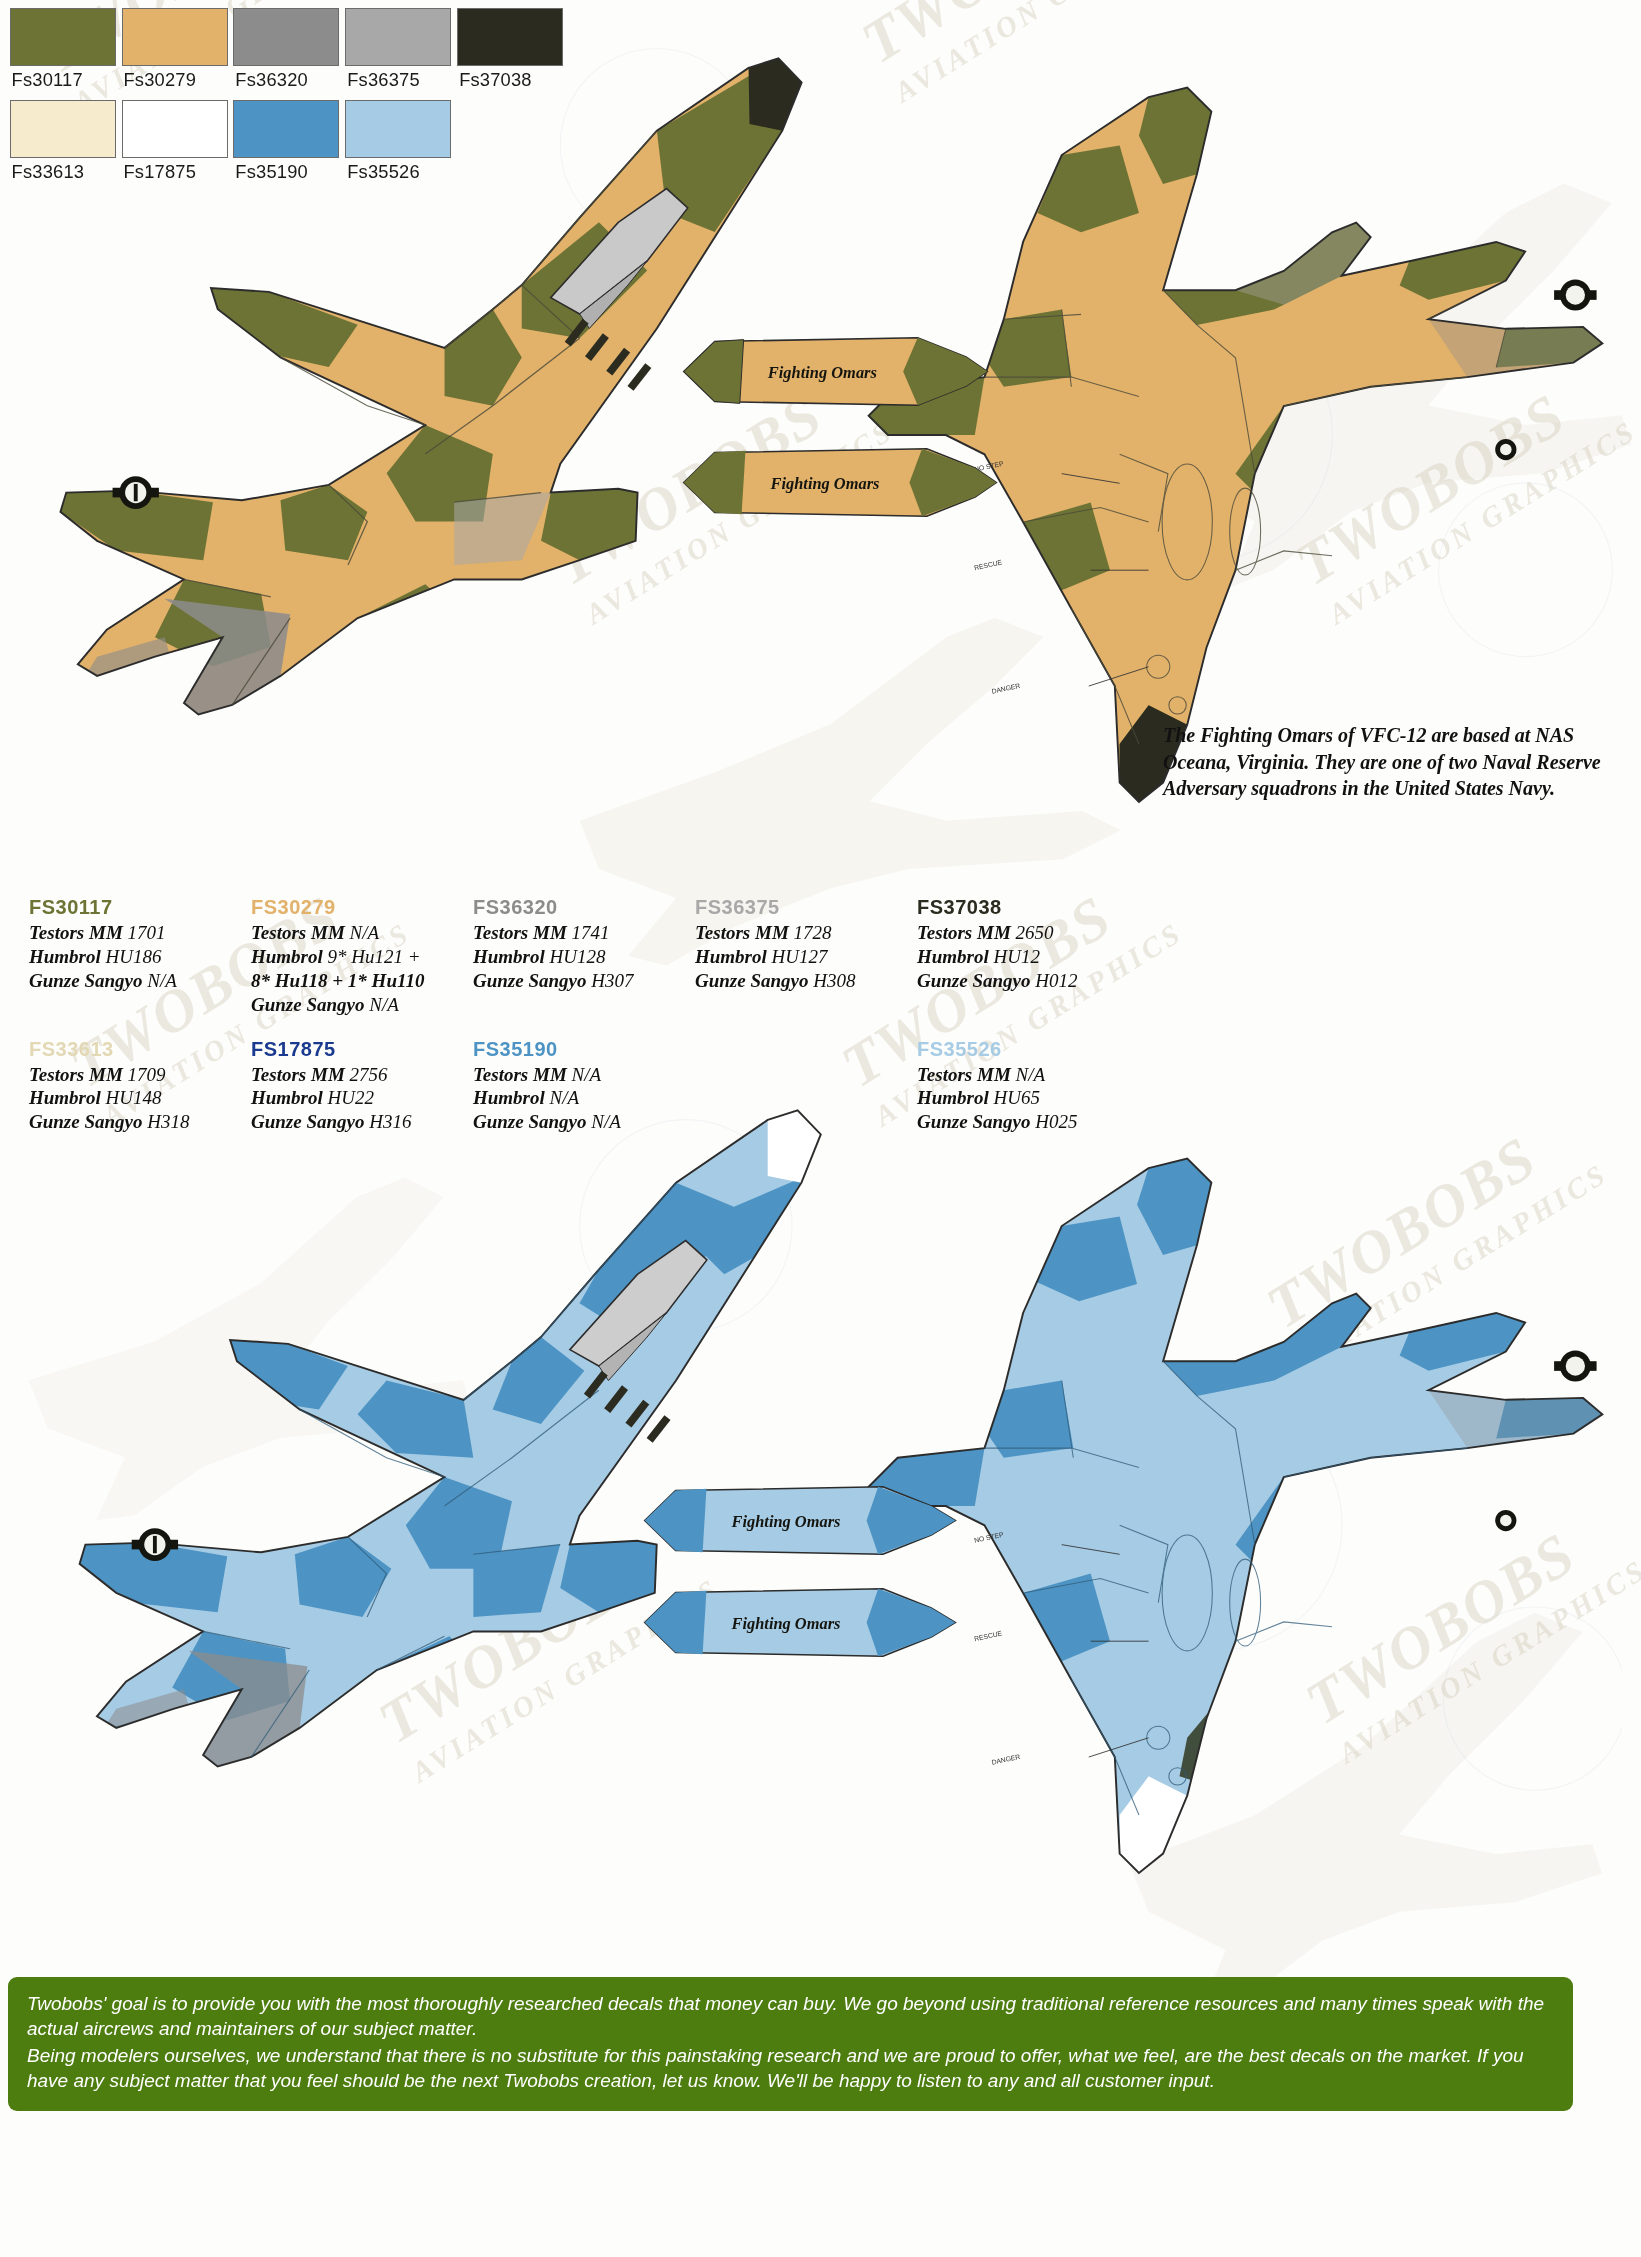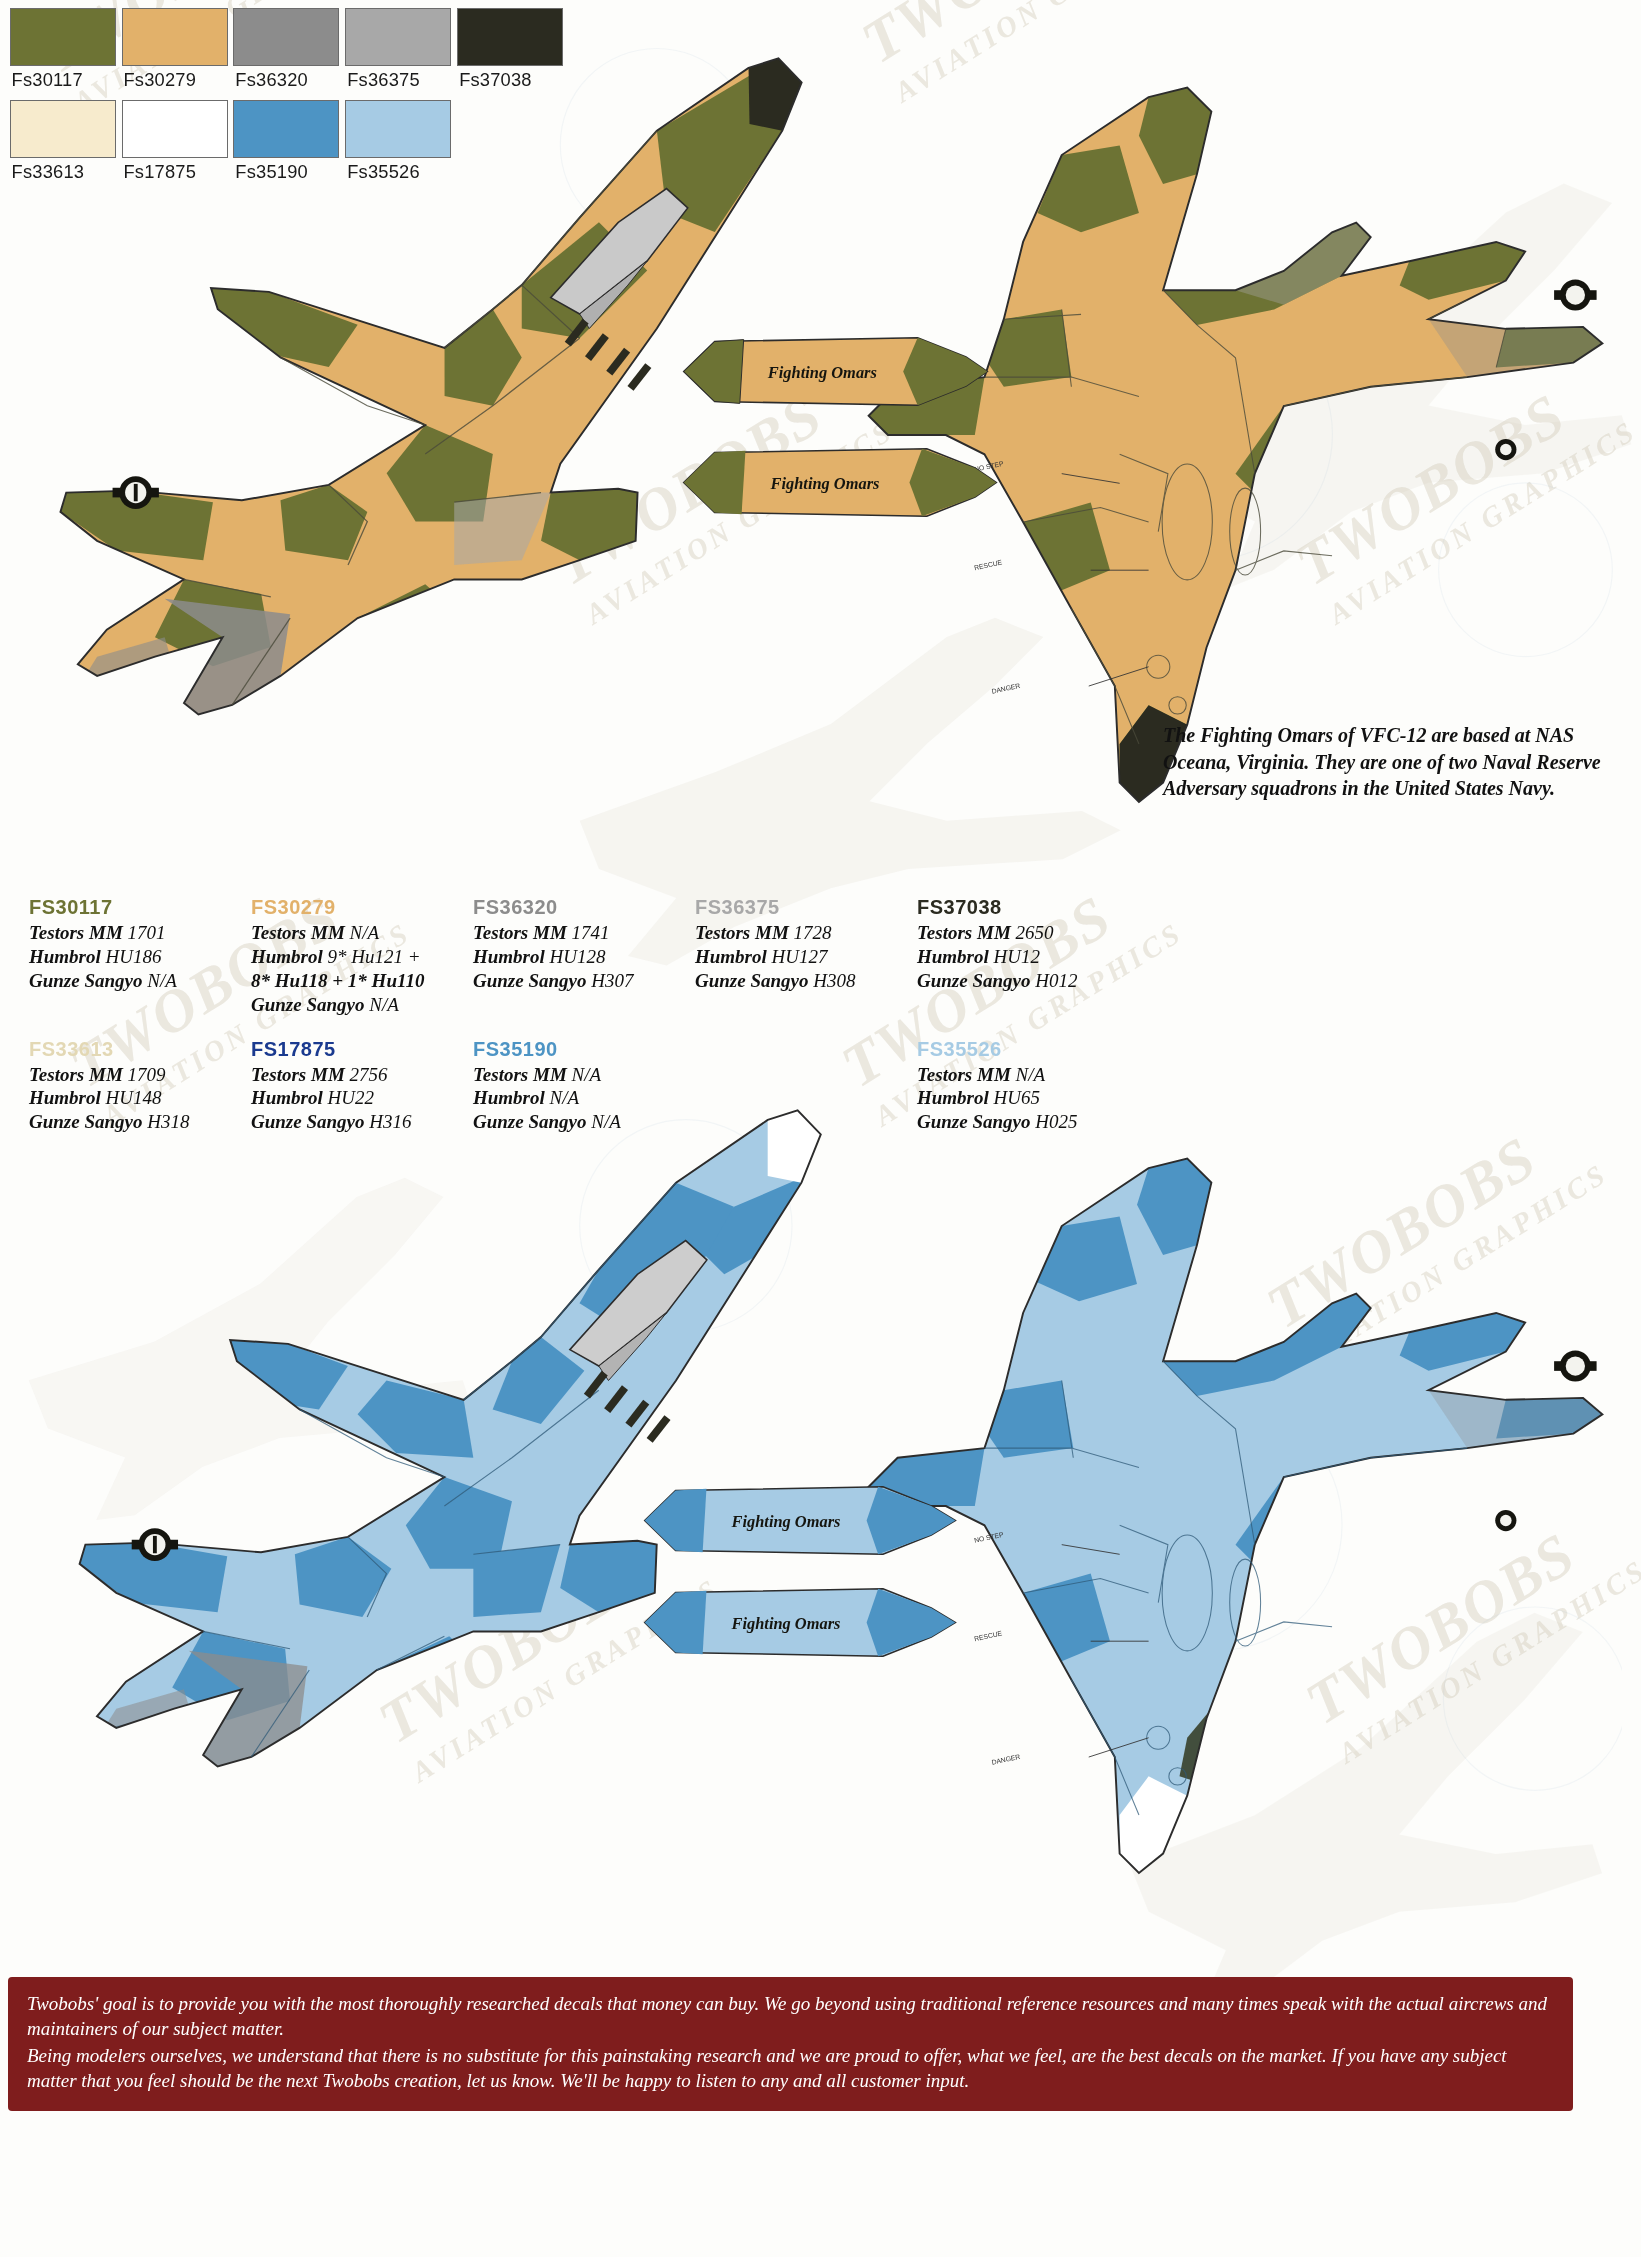--- a/index.html
+++ b/index.html
@@ -117,25 +117,25 @@
   }
   #blurb1 { left: 1163px; top: 722px; width: 463px; }
   #blurb2 { left: 1163px; top: 879px; width: 473px; }
 
   
   .banner {
     position: absolute;
     left: 7.7px;
     top: 1977px;
     width: 1529px;
-    background: #7f1d1d;
-    border-radius: 4px;
+    background: #4d7c0f;
+    border-radius: 9px;
     padding: 13.5px 17.4px 15.4px 19.3px;
     color: #ffffff;
-    font-family: Liberation Serif, serif;
+    font-family: Liberation Sans, sans-serif;
     font-style: italic;
     font-size: 19px;
     line-height: 1.33;
   }
   .banner p { margin: 0 0 1.9px 0; }
 
   
   svg.art { position: absolute; overflow: visible; }
   .fuel-label {
     font-family: "Liberation Serif", serif;

